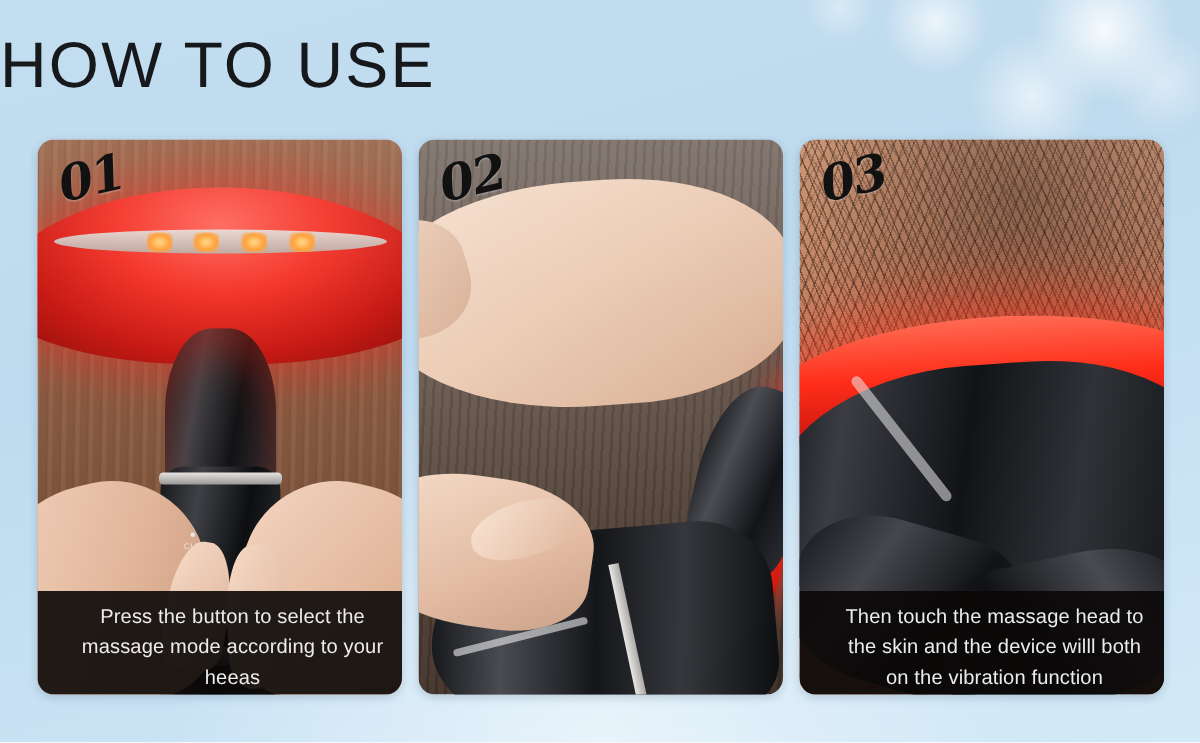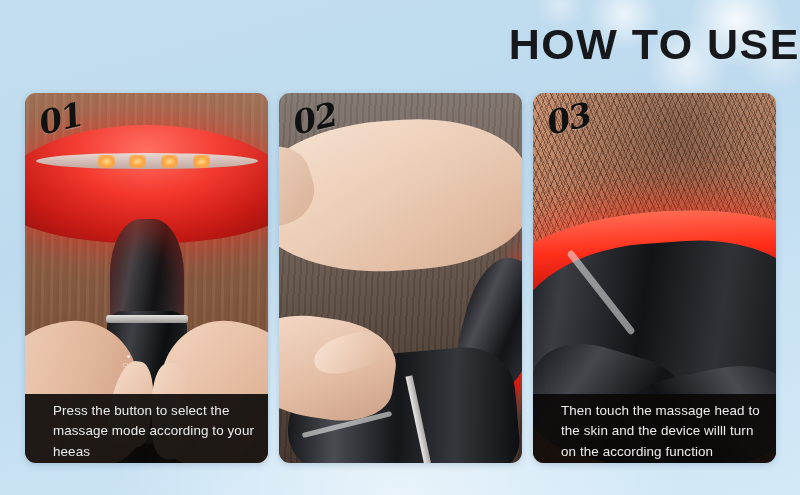--- a/index.html
+++ b/index.html
@@ -20,23 +20,23 @@
       radial-gradient(circle at 97% 11%, rgba(255,255,255,.45) 0, rgba(255,255,255,0) 4.0%),
       radial-gradient(circle at 70% 1%,  rgba(255,255,255,.40) 0, rgba(255,255,255,0) 3.2%),
       radial-gradient(circle at 50% 100%, rgba(255,255,255,.55) 0, rgba(255,255,255,0) 45%),
       linear-gradient(165deg, #c3def0 0%, #bedaee 38%, #c8e2f4 70%, #d3e9f7 100%);
   }
 
   
   #title {
     position:absolute;
     top:21px; left:0; width:100%;
-    text-align:right;
+    text-align:left;
     font-size:43px;
-    font-weight:700;
+    font-weight:400;
     letter-spacing:1.5px;
     color:#16181c;
     line-height:1.1;
   }
 
   
   .panel {
     position:absolute;
     top:93px;
     width:243px;
@@ -71,20 +71,21 @@
     position:absolute;
     left:0; right:0; bottom:0;
     height:69px;
     background:rgba(10,8,7,.90);
     color:#ececec;
     font-size:13.4px;
     line-height:1.52;
     padding:7px 11px 6px 28px;
     z-index:7;
     letter-spacing:.1px;
+    text-align:center;
   }
 
   
   .wood {
     position:absolute; inset:0;
     background:
       repeating-linear-gradient(91deg,
         rgba(0,0,0,.07) 0px, rgba(0,0,0,.07) 1px,
         rgba(255,255,255,.045) 2px, rgba(255,255,255,.045) 4px,
         rgba(0,0,0,.03) 5px, rgba(0,0,0,.03) 9px),
@@ -377,16 +378,16 @@
       <div class="p3-skin"></div>
       <div class="p3-hairmask"></div>
       <div class="p3-red"></div>
       <div class="p3-dev"></div>
       <div class="p3-arm1"></div>
       <div class="p3-arm2"></div>
       <div class="p3-hl"></div>
       <div class="sheen"></div>
     </div>
     <div class="num">03</div>
-    <div class="caption">Then touch the massage head to the skin and the device willl turn on the according function</div>
+    <div class="caption">Then touch the massage head to the skin and the device willl both on the vibration function</div>
   </div>
 
 </div>
 
 </body></html>

